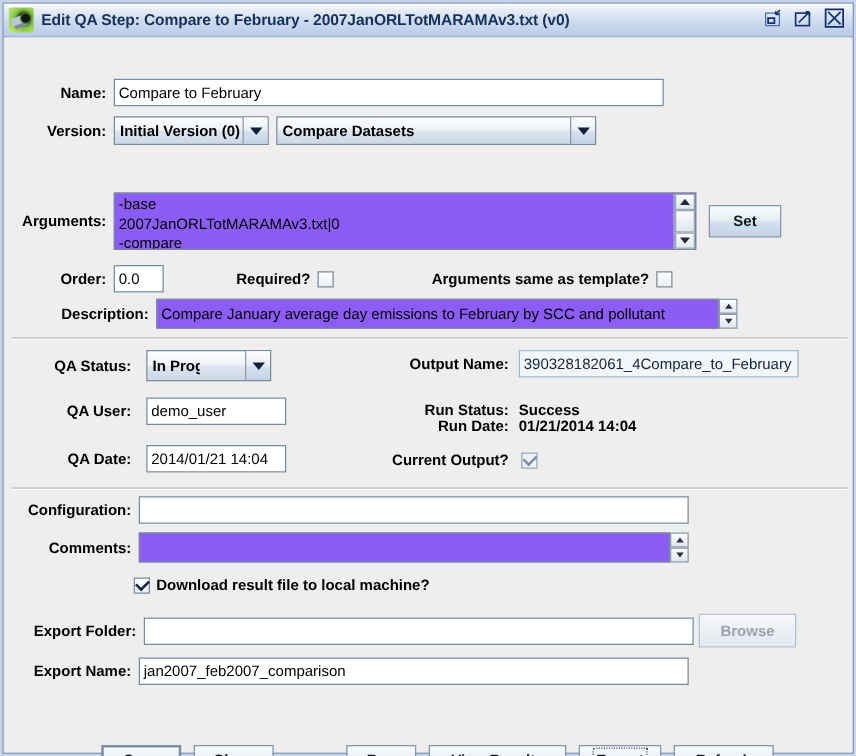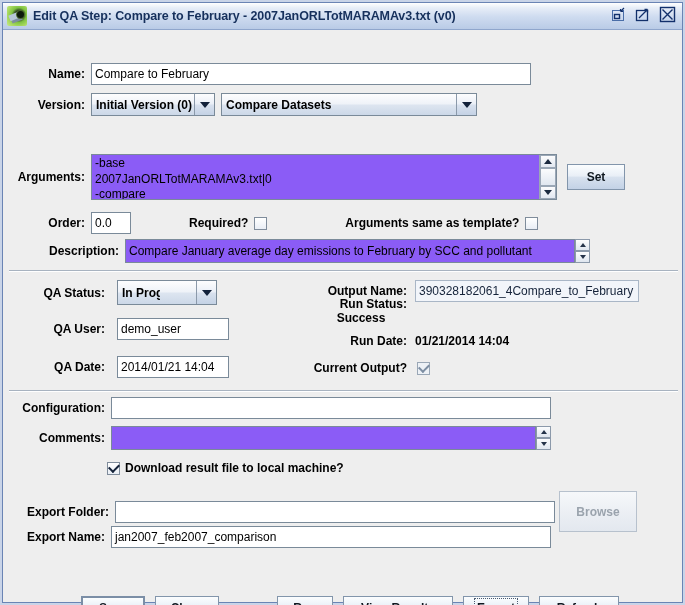--- a/index.html
+++ b/index.html
@@ -443,21 +443,21 @@
               <span class="tri-down"></span>
             </div>
         </div>
       </div>
 
       <div class="row" style="left:304px; top:250px;">
         <div class="lbl" style="width:100px;">Output Name:</div>
         <div class="tf disabledfield" style="width:224px; margin-left:8px;">390328182061_4Compare_to_February</div>
       </div>
 
-      <div class="row" style="left:304px; top:267px;flex-direction:column;">
+      <div class="row" style="left:304px; top:291px;">
         <div class="lbl" style="width:100px;">Run Status:</div>
         <div class="static-val" style="margin-left:8px;">Success</div>
       </div>
 
       <div class="row" style="left:6px; top:288px;">
         <div class="lbl" style="width:96px;">QA User:</div>
         <div class="tf" style="width:112px; margin-left:12px;">demo_user</div>
       </div>
 
       <div class="row" style="left:304px; top:304px;">
@@ -498,21 +498,21 @@
       </div>
 
       <div class="row" style="left:104px; top:431px;">
         <span class="cb checked"></span>
         <span class="cb-label">Download result file to local machine?</span>
       </div>
 
       <div class="row" style="left:10px; top:461px;">
         <div class="lbl" style="width:96px;">Export Folder:</div>
         <div class="tf" style="width:440px; margin-left:6px;"></div>
-        <div class="btn disabled" style="width:78px; height:41px; margin-left:4px;">
+        <div class="btn disabled" style="width:78px; height:27px; margin-left:4px;">
           <span class="btxt">Browse</span>
         </div>
       </div>
 
       <div class="row" style="left:6px; top:496px;">
         <div class="lbl" style="width:96px;">Export Name:</div>
         <div class="tf" style="width:440px; margin-left:6px;">jan2007_feb2007_comparison</div>
       </div>
 
 

